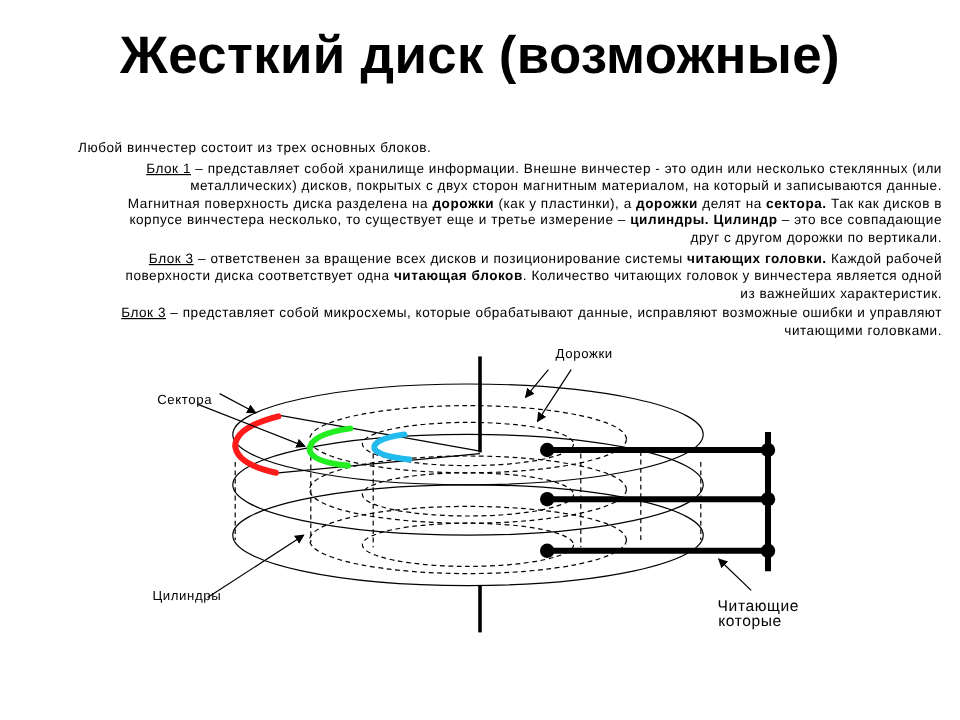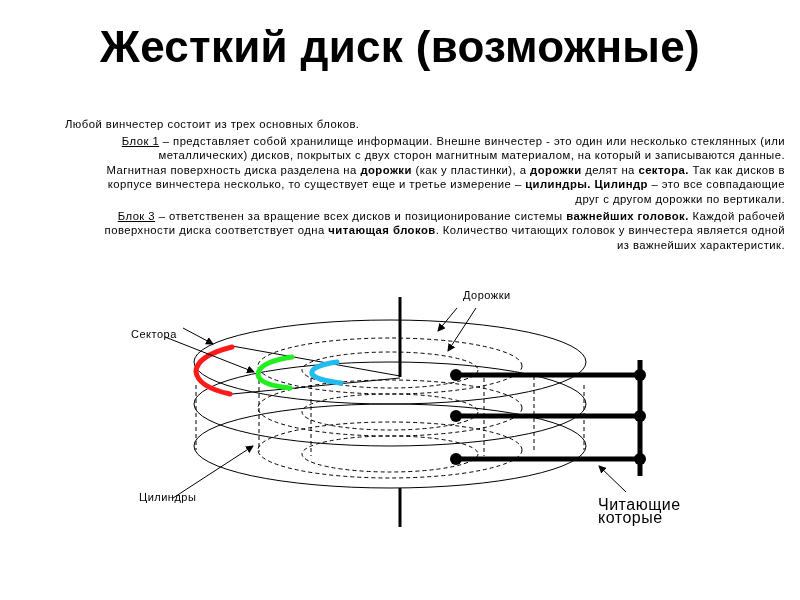--- a/index.html
+++ b/index.html
@@ -17,22 +17,23 @@
 </head>
 <body>
 
 <div class="title">Жесткий диск (возможные)</div>
 
 <div class="body-text">
   <p class="para">Любой винчестер состоит из трех основных блоков.</p>
 
   <p class="para gap indent"><span class="u">Блок 1</span><span> – представляет собой хранилище информации. Внешне винчестер  - это один или несколько стеклянных (или металлических) дисков, покрытых с двух сторон магнитным материалом, на который и записываются данные. Магнитная поверхность диска разделена на </span><b>дорожки</b><span> (как у пластинки), а </span><b>дорожки</b><span> делят на </span><b>сектора.</b><span> Так как дисков в корпусе винчестера несколько, то существует еще и третье измерение – </span><b>цилиндры. Цилиндр</b><span> – это все совпадающие  друг с другом дорожки по вертикали.</span></p>
 
-  <p class="para gap indent"><span class="u">Блок 3</span><span> – ответственен за вращение всех дисков и позиционирование системы </span><b>важнейших головок.</b><span>  Каждой рабочей поверхности диска соответствует одна </span><b>читающая блоков</b><span>. Количество читающих головок у винчестера является одной из важнейших характеристик.</span></p>
+  <p class="para gap indent"><span class="u">Блок 3</span><span> – ответственен за вращение всех дисков и позиционирование системы </span><b>читающих головки.</b><span>  Каждой рабочей поверхности диска соответствует одна </span><b>читающая блоков</b><span>. Количество читающих головок у винчестера является одной из важнейших характеристик.</span></p>
 
+  <p class="para gap indent"><span class="u">Блок 3</span><span> – представляет собой микросхемы, которые обрабатывают данные, исправляют возможные ошибки и управляют читающими головками.</span></p>
 </div>
 
 <svg class="diagram" width="800" height="600" viewBox="0 0 800 600">
   <defs>
     <marker id="ah" markerWidth="8" markerHeight="8" refX="7" refY="4" orient="auto" markerUnits="userSpaceOnUse">
       <path d="M0,0 L8,4 L0,8 z" fill="#000"></path>
     </marker>
   </defs>
 
   <g fill="none" stroke="#000" stroke-width="1">
@@ -91,17 +92,17 @@
     <line x1="165" y1="337" x2="254" y2="372" marker-end="url(#ah)"></line>
     <line x1="457" y1="308" x2="438" y2="331" marker-end="url(#ah)"></line>
     <line x1="476" y1="308" x2="448" y2="351" marker-end="url(#ah)"></line>
     <line x1="173" y1="498" x2="253" y2="446" marker-end="url(#ah)"></line>
     <line x1="626" y1="492" x2="599" y2="466" marker-end="url(#ah)"></line>
   </g>
 </svg>
 
 <div class="lbl" style="left:131px; top:328px;">Сектора</div>
 <div class="lbl" style="left:463px; top:289px;">Дорожки</div>
-<div class="lbl" style="left:124px; top:491px;padding-left:15px;">Цилиндры</div>
-<div class="lbl" style="left:598px; top:498px; font-size:16px; text-align:center; width:54px; line-height:13px;">
+<div class="lbl" style="left:112px; top:491px;padding-left:15px;">Цилиндры</div>
+<div class="lbl" style="left:598px; top:498px; font-size:13px; text-align:center; width:54px; line-height:13px;">
   <div>Читающие</div>
   <div>которые</div>
 </div>
 
 </body></html>

